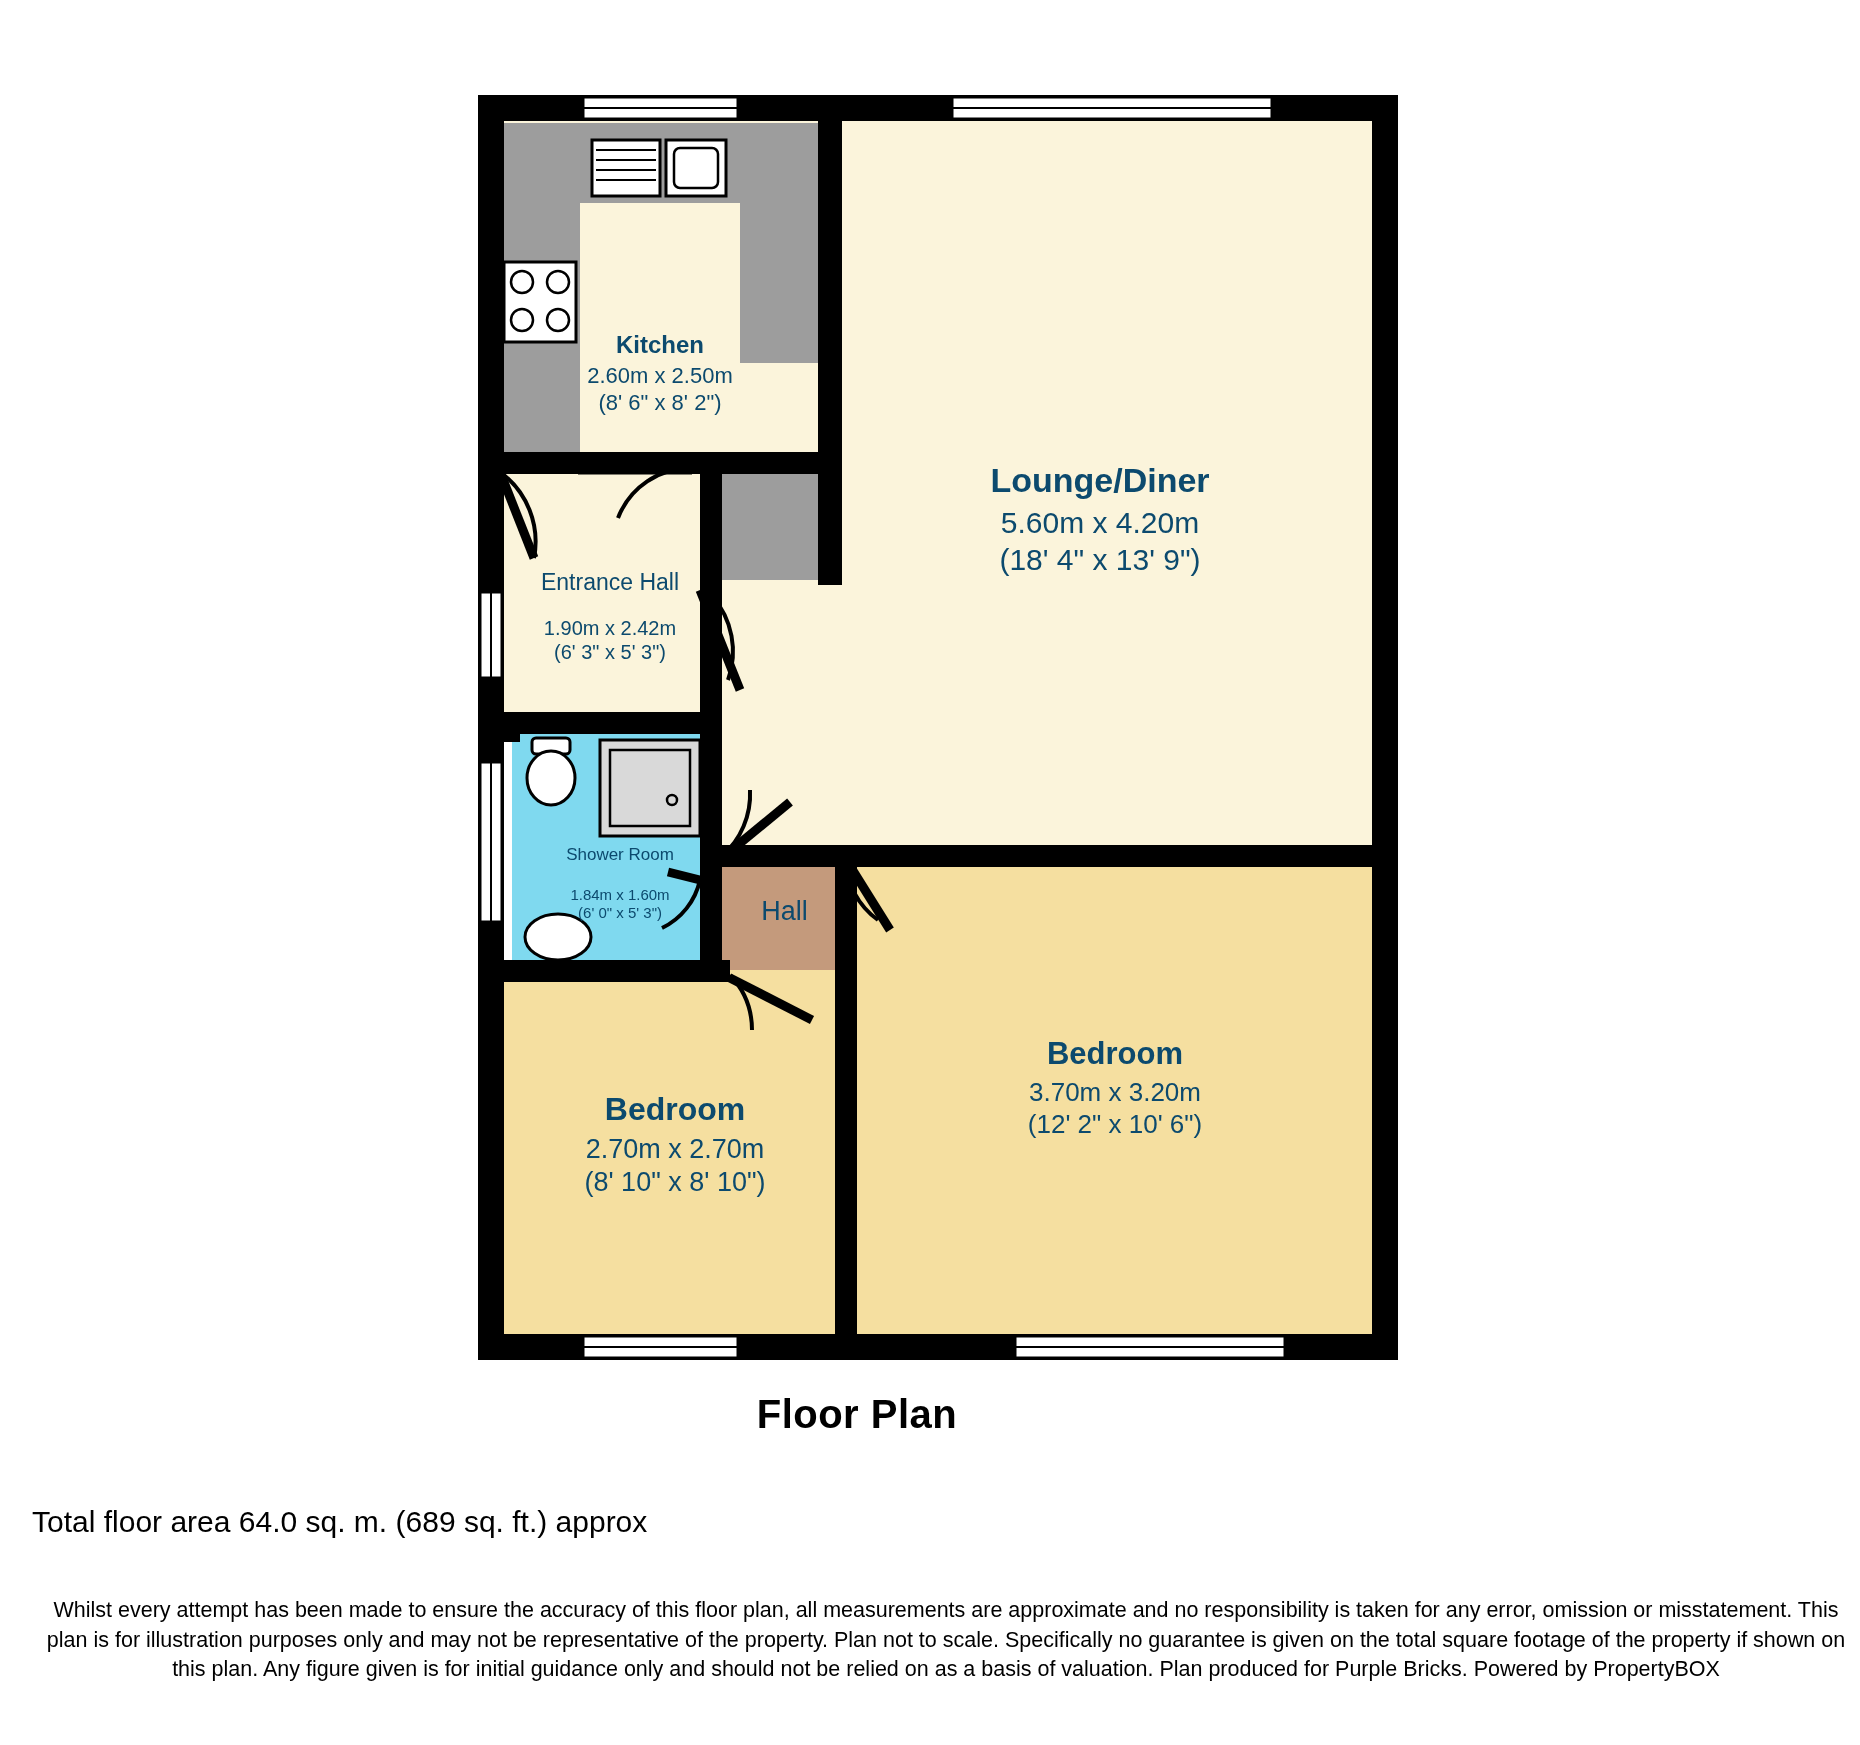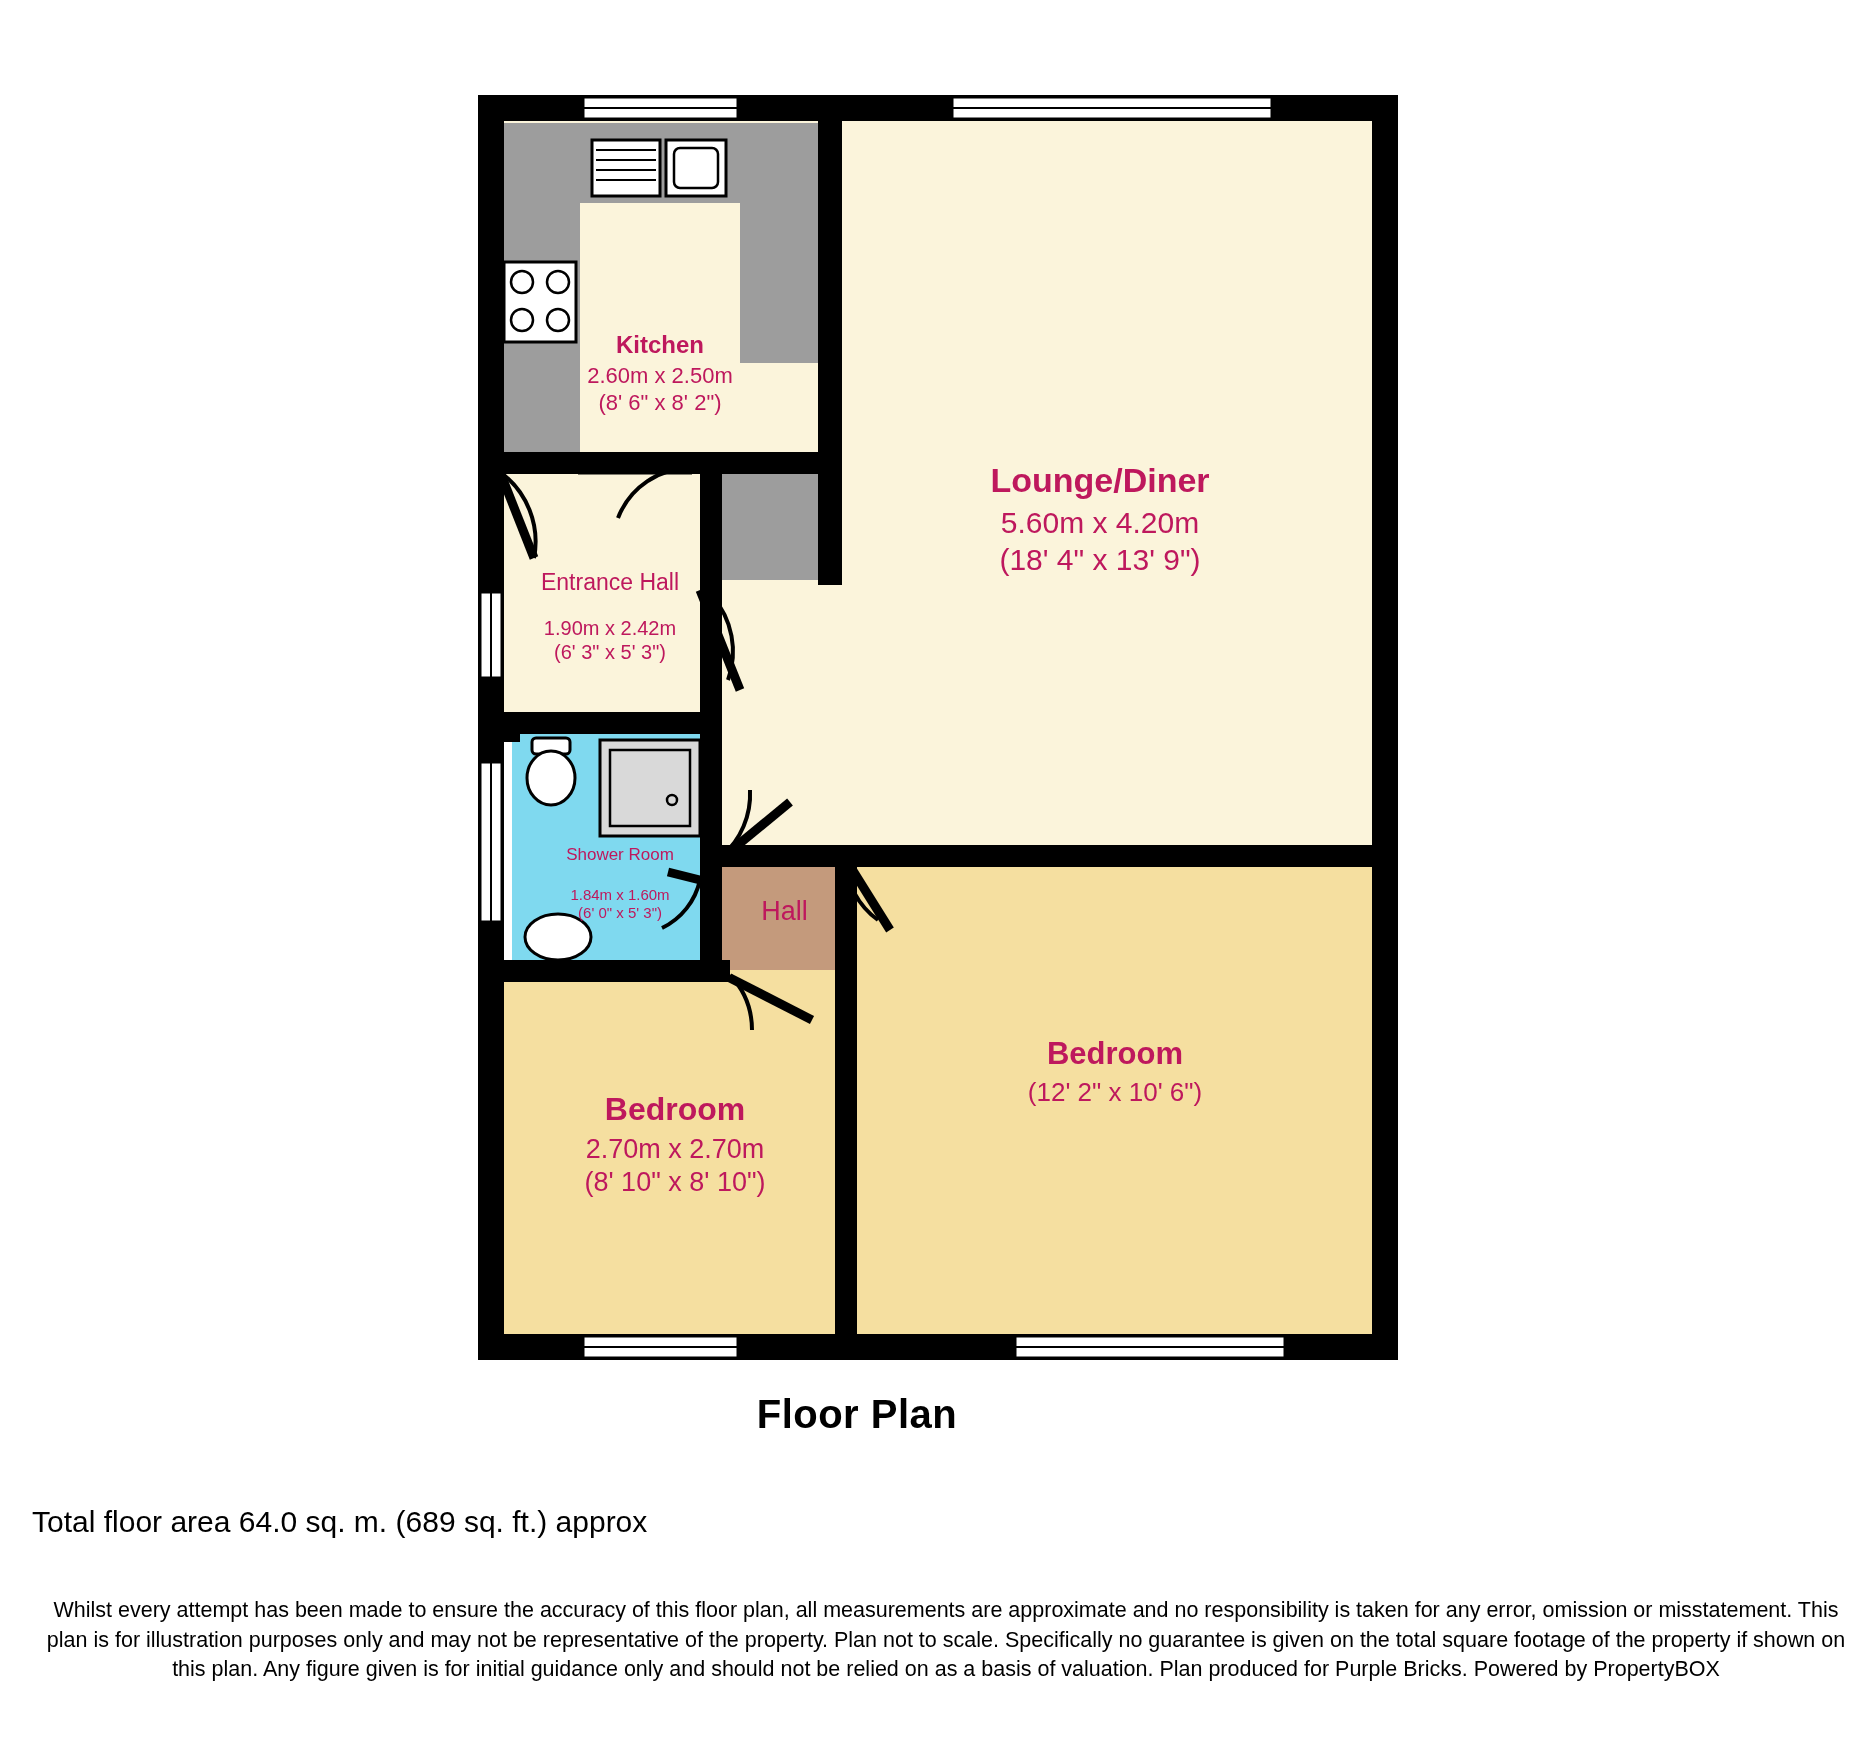--- a/index.html
+++ b/index.html
@@ -19,21 +19,21 @@
     position: absolute;
     left: 0;
     top: 0;
     width: 1860px;
     height: 1745px;
   }
   .room-label {
     position: absolute;
     text-align: center;
     line-height: 1.22;
-    color: #be185d;
+    color: #0c4a6e;
     pointer-events: none;
   }
   .room-label .name {
     display: block;
     font-weight: bold;
   }
   .room-label .dim {
     display: block;
     font-weight: normal;
   }
@@ -258,20 +258,21 @@
 </div>
 
 <div class="room-label lbl-bed1" style="left:520px; top:1090px; width:310px;">
   <span class="name">Bedroom</span>
   <span class="dim">2.70m x 2.70m</span>
   <span class="dim">(8' 10" x 8' 10")</span>
 </div>
 
 <div class="room-label lbl-bed2" style="left:865px; top:1035px; width:500px;">
   <span class="name">Bedroom</span>
+  <span class="dim">3.70m x 3.20m</span>
   <span class="dim">(12' 2" x 10' 6")</span>
 </div>
 
 <div id="plan-title">
   <span id="title-shift">Floor Plan</span>
 </div>
 
 <div id="total-area">Total floor area 64.0 sq. m. (689 sq. ft.) approx</div>
 
 <div id="disclaimer">Whilst every attempt has been made to ensure the accuracy of this floor plan, all measurements are approximate and no responsibility is taken for any error, omission or misstatement. This plan is for illustration purposes only and may not be representative of the property. Plan not to scale. Specifically no guarantee is given on the total square footage of the property if shown on this plan. Any figure given is for initial guidance only and should not be relied on as a basis of valuation.  Plan produced for Purple Bricks. Powered by PropertyBOX</div>

